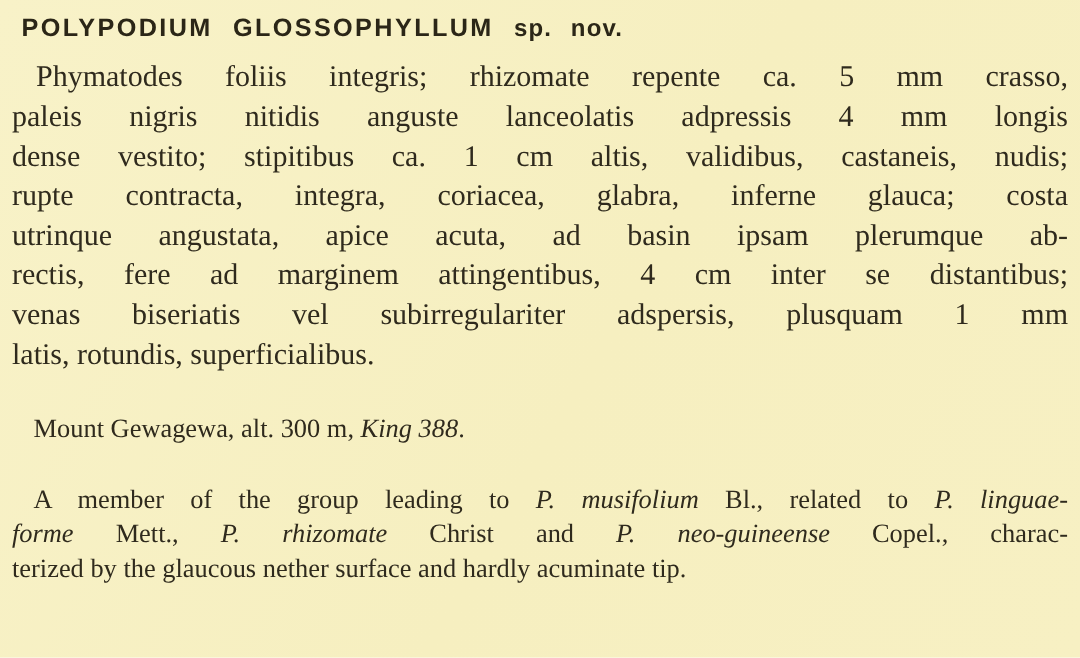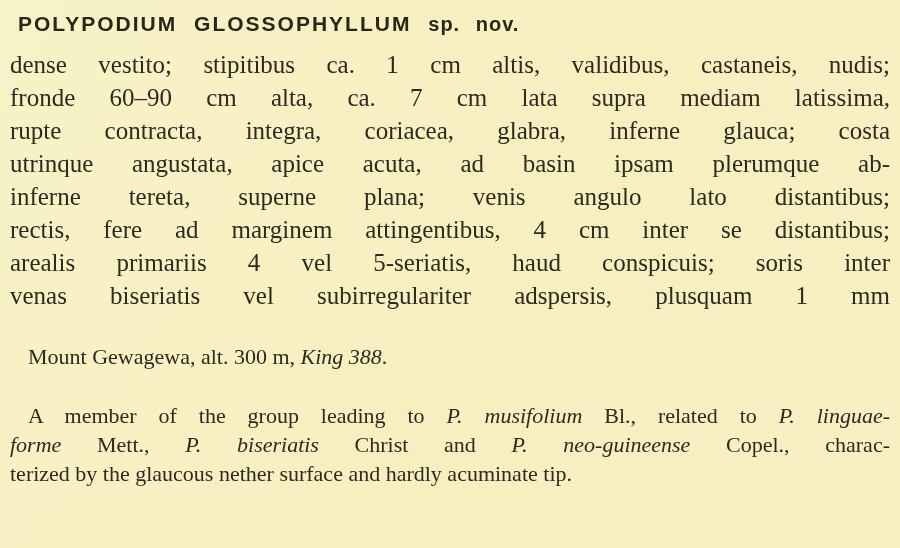--- a/index.html
+++ b/index.html
@@ -62,33 +62,33 @@
 <body>
 
 <div class="page">
 
   <div class="heading">
     <span>POLYPODIUM GLOSSOPHYLLUM</span>
     <span class="designation">sp. nov.</span>
   </div>
 
   <div class="textblock diagnosis">
+      <div class="tl just ind"><span>Phymatodes foliis integris; rhizomate repente ca. 5 mm crasso,</span></div>
+      <div class="tl just"><span>paleis nigris nitidis anguste lanceolatis adpressis 4 mm longis</span></div>
       <div class="tl just"><span>dense vestito; stipitibus ca. 1 cm altis, validibus, castaneis, nudis;</span></div>
-      <div class="tl just"><span>fronde 60–90 cm alta, ca. 7 cm lata supra mediam latissima,</span></div>
       <div class="tl just"><span>rupte contracta, integra, coriacea, glabra, inferne glauca; costa</span></div>
       <div class="tl just"><span>utrinque angustata, apice acuta, ad basin ipsam plerumque ab-</span></div>
-      <div class="tl just"><span>inferne tereta, superne plana; venis angulo lato distantibus;</span></div>
       <div class="tl just"><span>rectis, fere ad marginem attingentibus, 4 cm inter se distantibus;</span></div>
-      <div class="tl just"><span>arealis primariis 4 vel 5-seriatis, haud conspicuis; soris inter</span></div>
       <div class="tl just"><span>venas biseriatis vel subirregulariter adspersis, plusquam 1 mm</span></div>
+      <div class="tl"><span>latis, rotundis, superficialibus.</span></div>
     </div>
 
   <div class="textblock smalltext locality">
       <div class="tl ind"><span>Mount Gewagewa, alt. 300 m, </span><span class="it">King 388</span><span>.</span></div>
     </div>
 
   <div class="textblock smalltext remarks">
       <div class="tl just ind"><span>A member of the group leading to </span><span class="it">P. musifolium</span><span> Bl., related to </span><span class="it">P. linguae-</span></div>
-      <div class="tl just"><span class="it">forme</span><span> Mett., </span><span class="it">P. biseriatis</span><span> Christ and </span><span class="it">P. neo-guineense</span><span> Copel., charac-</span></div>
+      <div class="tl just"><span class="it">forme</span><span> Mett., </span><span class="it">P. rhizomate</span><span> Christ and </span><span class="it">P. neo-guineense</span><span> Copel., charac-</span></div>
       <div class="tl"><span>terized by the glaucous nether surface and hardly acuminate tip.</span></div>
     </div>
 
 </div>
 
 </body></html>

